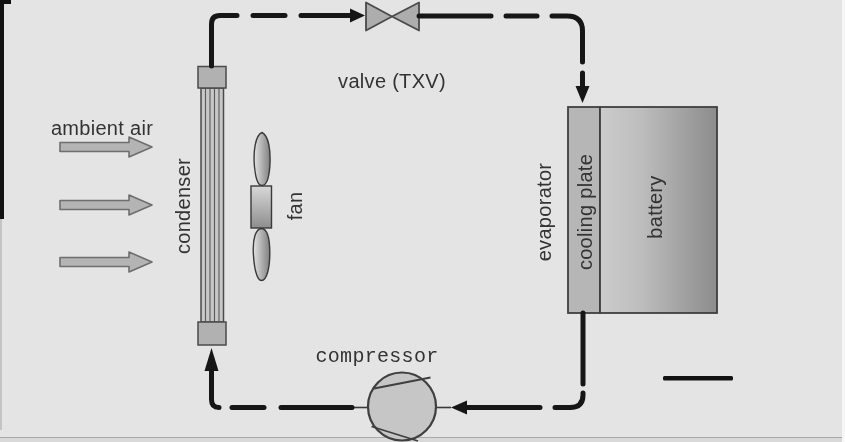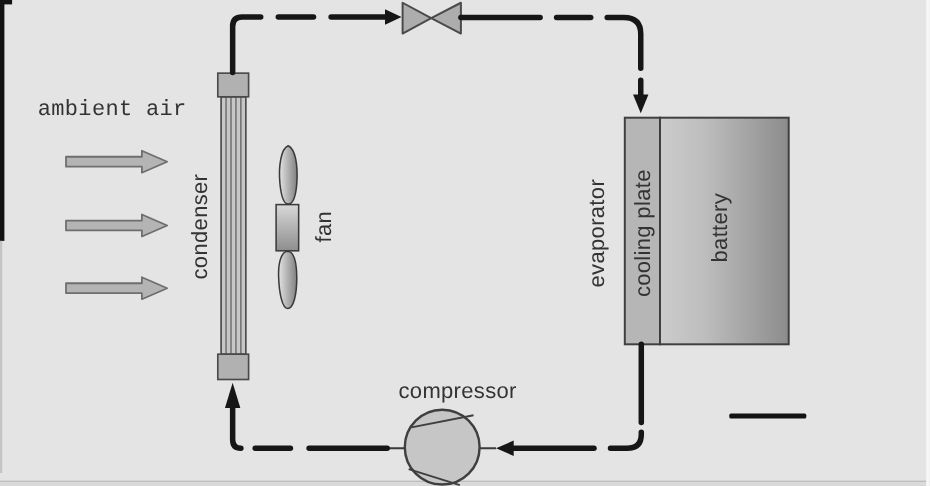--- a/index.html
+++ b/index.html
@@ -107,27 +107,28 @@
     <g stroke="#161616" stroke-width="5" fill="none" stroke-linecap="round">
       <path d="M 352 407.5 H 281"></path>
       <path d="M 264 407.5 H 232"></path>
       <path d="M 219 407.5 Q 211.5 407.5 211.5 399.5 V 370"></path>
     </g>
     <polygon points="204.5,371 218.5,371 211.5,348" fill="#161616"></polygon>
 
     <rect x="663" y="376" width="70" height="4.5" rx="1.5" fill="#121212"></rect>
   </svg>
 
-  <div class="lbl" style="left:102px;top:100px;font-family:Liberation Mono, monospace;">ambient air</div>
+  <div class="lbl" style="left:102px;top:128px;">ambient air</div>
 
+  <div class="lbl" style="left:392px;top:81px;">valve (TXV)</div>
 
   <div class="lbl rot" style="left:183px;top:206px;">condenser</div>
 
   <div class="lbl rot" style="left:295px;top:206px;">fan</div>
 
   <div class="lbl rot" style="left:544px;top:212px;">evaporator</div>
 
   <div class="lbl rot" style="left:585px;top:212px;">cooling plate</div>
 
   <div class="lbl rot" style="left:655px;top:207px;">battery</div>
 
-  <div class="lbl" style="left:416px;top:356px;">compressor</div>
+  <div class="lbl" style="left:377px;top:356px;font-family:Liberation Mono, monospace;">compressor</div>
 </div>
 
 </body></html>

